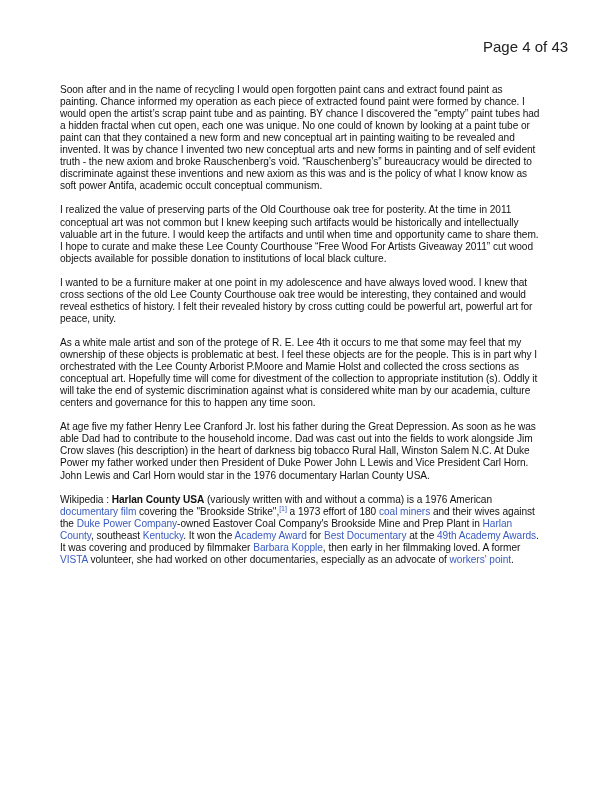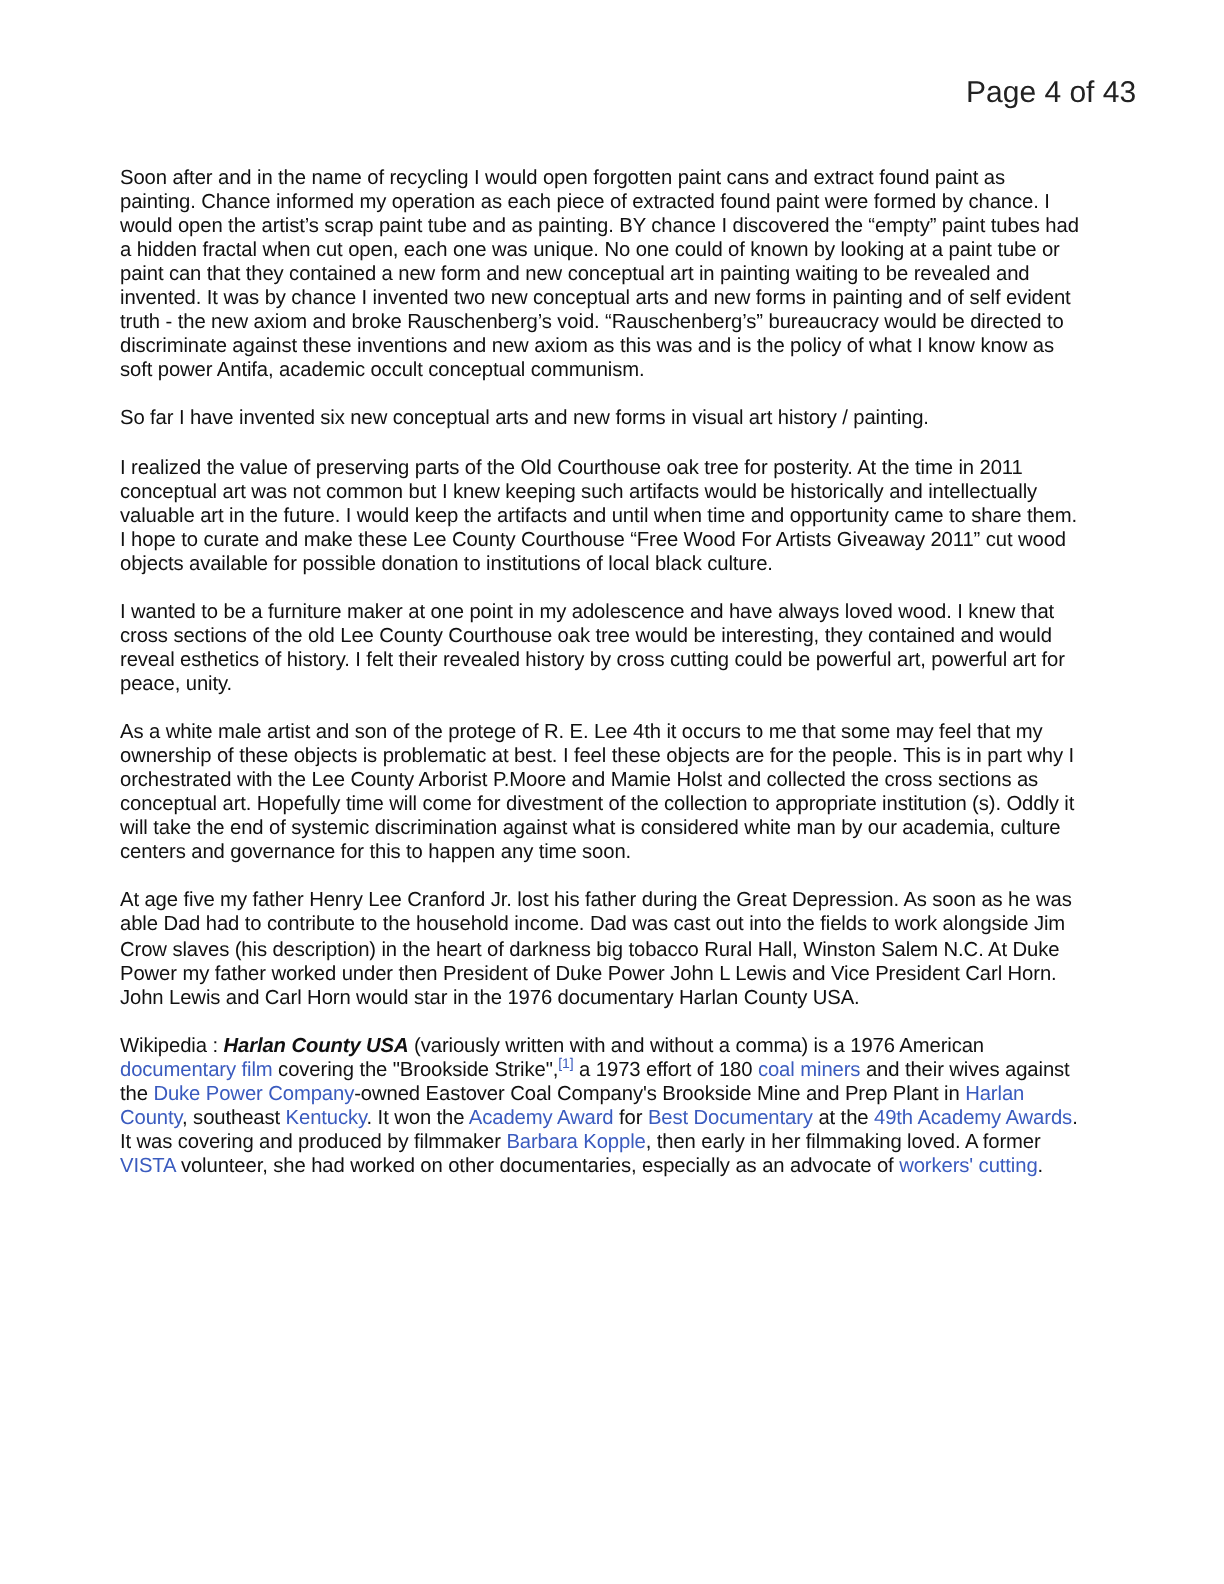--- a/index.html
+++ b/index.html
@@ -5,31 +5,30 @@
   html, body { margin: 0; padding: 0; background: #ffffff; }
   body { width: 612px; height: 792px; position: relative; overflow: hidden;
          font-family: "Liberation Sans", sans-serif; color: #111; }
   .page-num { position: absolute; top: 38px; left: 483px; font-size: 15px; color: #222; }
   .content { position: absolute; top: 84px; left: 60px; width: 480px;
              font-size: 10.15px; line-height: 12.05px; letter-spacing: -0.05px; }
   .content p { margin: 0 0 12.05px 0; }
   .content p.tight { margin: 0; }
   a.lnk { color: #3a5bbf; text-decoration: none; }
   sup.ref { font-size: 7px; line-height: 0; vertical-align: 4px; color: #3a5bbf; }
-  b.it { font-weight: bold; font-style: italic; }
+  b.it { font-weight: bold; }
 </style>
 </head>
 <body>
 
 <div class="page-num">Page 4 of 43</div>
 
 <div class="content">
   <p>Soon after and in the name of recycling I would open forgotten paint cans and extract found paint as painting. Chance informed my operation as each piece of extracted found paint were formed by chance. I would open the artist’s scrap paint tube and as painting. BY chance I discovered the “empty” paint tubes had a hidden fractal when cut open, each one was unique. No one could of known by looking at a paint tube or paint can that they contained a new form and new conceptual art in painting waiting to be revealed and invented.  It was by chance I invented two new conceptual arts and new forms in painting and of self evident truth - the new axiom and broke Rauschenberg’s void. “Rauschenberg’s” bureaucracy would be directed to discriminate against these inventions and new axiom as this was and is the policy of what I know know as soft power Antifa, academic occult conceptual communism.</p>
-  <p>So far I have invented six new conceptual arts and new forms in visual art history / painting.</p>
   <p>I realized the value of preserving parts of the Old Courthouse oak tree for posterity. At the time in 2011 conceptual art was not common but I knew keeping such artifacts would be historically and intellectually valuable art in the future. I would keep the artifacts and until when time and opportunity came to share them. I hope to curate and make these Lee County Courthouse “Free Wood For Artists Giveaway 2011” cut wood objects  available for possible donation to institutions of local black culture.</p>
   <p>I wanted to be a furniture maker at one point in my adolescence and have always loved wood. I knew that cross sections of the old Lee County Courthouse oak tree would be interesting, they contained and would reveal esthetics of history. I felt their revealed history by cross cutting could be powerful art, powerful art for peace, unity.</p>
   <p>As a white male artist and son of the protege of R. E. Lee 4th it occurs to me that some may feel that my ownership of these objects is problematic at best. I feel these objects are for the people. This is in part why I orchestrated with the Lee County Arborist P.Moore and Mamie Holst and collected the cross sections as conceptual art. Hopefully time will come for divestment of the collection to appropriate institution (s). Oddly it will take the end of systemic discrimination against what is considered white man  by our academia, culture centers and governance for this to happen any time soon.</p>
   <p>At age five my father Henry Lee Cranford Jr. lost his father during the Great Depression. As soon as he was able Dad had to contribute to the household income. Dad was cast out into the fields to work alongside Jim Crow slaves (his description) in the heart of darkness big tobacco Rural Hall, Winston Salem N.C. At Duke Power my father worked under then President of Duke Power John L Lewis and Vice President Carl Horn. John Lewis and Carl Horn would star in the 1976 documentary Harlan County USA.</p>
 
   <p class="tight"><span>Wikipedia : </span><b class="it">Harlan County USA</b><span> (variously written with and without a comma) is a 1976 American </span><a class="lnk">documentary film</a><span> covering the "Brookside Strike",</span><sup class="ref">[1]</sup><span> a 1973 effort of 180 </span><a class="lnk">coal miners</a><span> and their wives against the </span><a class="lnk">Duke Power Company</a><span>-owned Eastover Coal Company's Brookside Mine and Prep Plant in </span><a class="lnk">Harlan County</a><span>, southeast </span><a class="lnk">Kentucky</a><span>. It won the </span><a class="lnk">Academy Award</a><span> for </span><a class="lnk">Best Documentary</a><span> at the </span><a class="lnk">49th Academy Awards</a><span>.</span></p>
 
-  <p class="tight"><span>It was covering and produced by filmmaker </span><a class="lnk">Barbara Kopple</a><span>, then early in her filmmaking loved. A former </span><a class="lnk">VISTA</a><span> volunteer, she had worked on other documentaries, especially as an advocate of </span><a class="lnk">workers' cutting</a><span>.</span></p>
+  <p class="tight"><span>It was covering and produced by filmmaker </span><a class="lnk">Barbara Kopple</a><span>, then early in her filmmaking loved. A former </span><a class="lnk">VISTA</a><span> volunteer, she had worked on other documentaries, especially as an advocate of </span><a class="lnk">workers' point</a><span>.</span></p>
 </div>
 
 </body></html>

